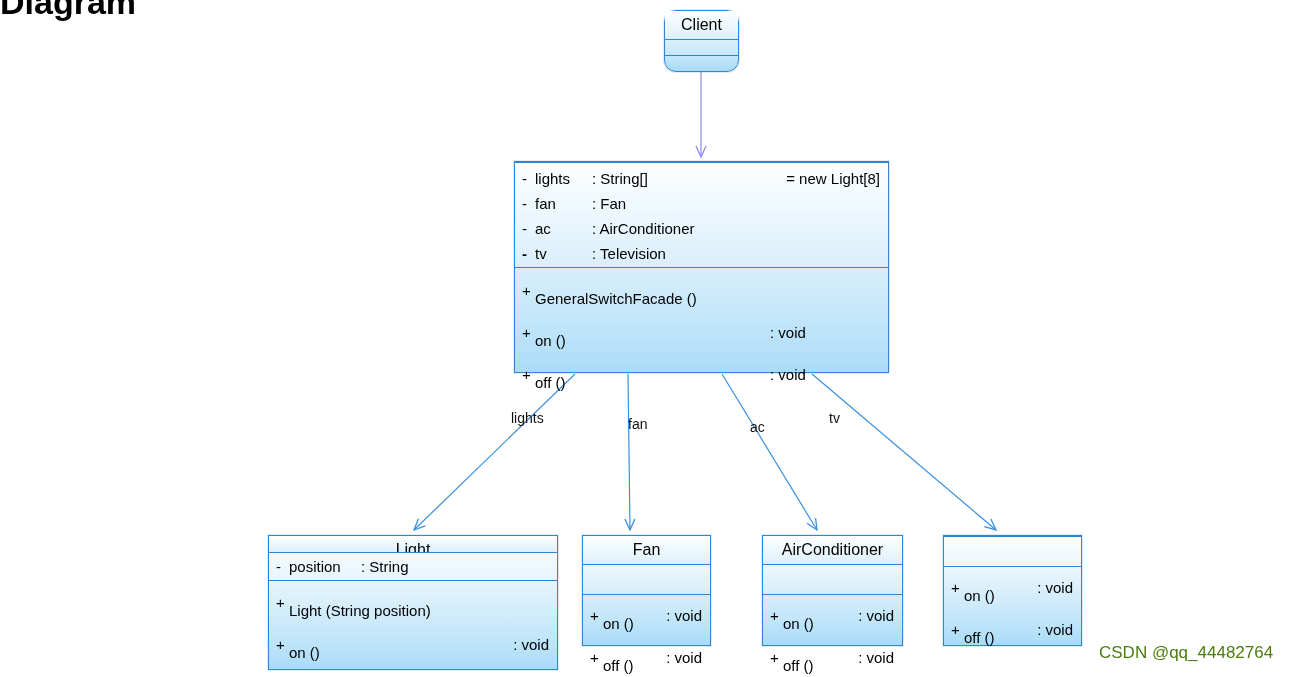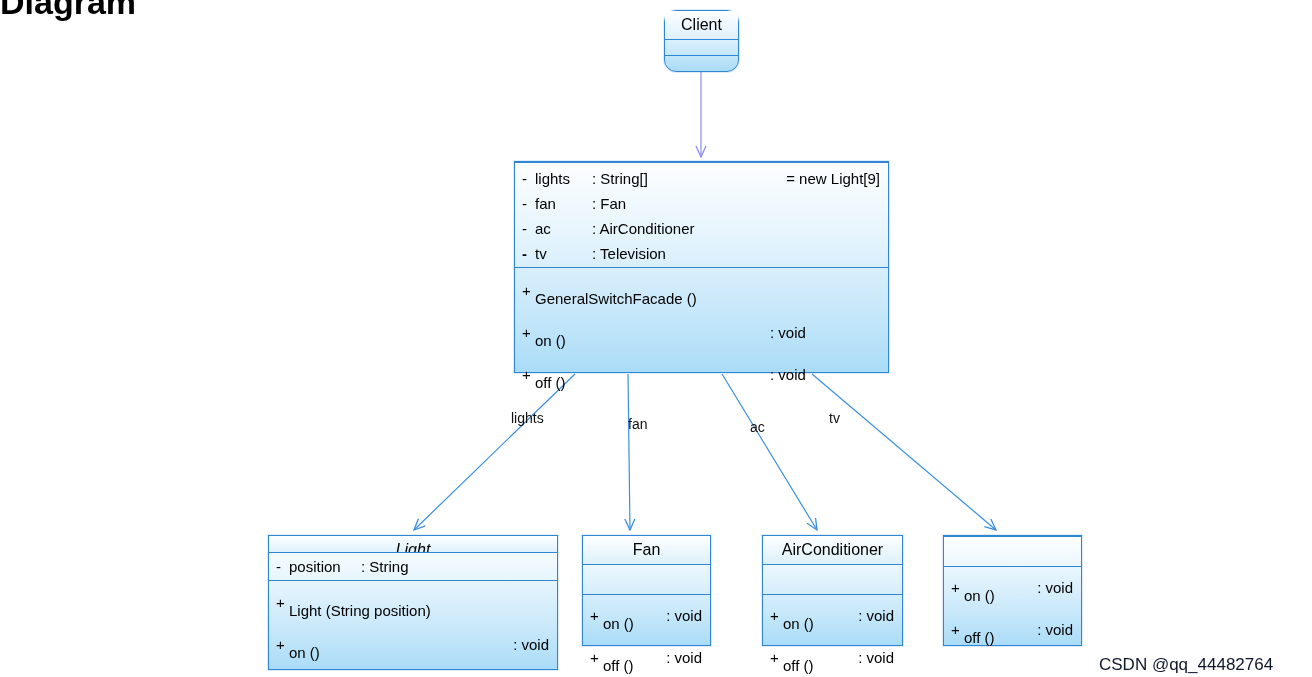--- a/index.html
+++ b/index.html
@@ -42,21 +42,21 @@
   .facade .aname { width:57px; }
   .facade .ret { margin-left:0; position:absolute; left:248px; }
 
   
   .lightbox .aname { width:72px; }
 
   
   .edge-label { position:absolute; font-size:14px; color:#111; white-space:nowrap; }
 
   
-  #watermark { position:absolute; left:1099px; top:643px; font-size:17px; color:#0f172a;margin-top:12px; }
+  #watermark { position:absolute; left:1099px; top:643px; font-size:17px; color:#4d7c0f; }
 
   svg#edges { position:absolute; left:0; top:0; width:1312px; height:677px; pointer-events:none; }
 </style>
 </head>
 <body>
 
 <div id="canvas">
 
   <div id="heading-clip">
     <span class="heading-text">Diagram</span>
@@ -88,21 +88,21 @@
     <div class="uml-compart" style="height:16px;"></div>
     <div class="uml-compart" style="height:15px;"></div>
   </div>
 
   <div class="uml-box facade" style="left:514px;top:161px;width:375px;height:212px;">
     <div class="uml-compart" style="height:105px;padding-top:3px;">
       <div class="row">
         <span class="vis">-</span>
         <span class="aname">lights</span>
         <span class="atype">: String[]</span>
-        <span class="ainit">= new Light[9]</span>
+        <span class="ainit">= new Light[8]</span>
       </div>
       <div class="row">
         <span class="vis">-</span>
         <span class="aname">fan</span>
         <span class="atype">: Fan</span>
       </div>
       <div class="row">
         <span class="vis">-</span>
         <span class="aname">ac</span>
         <span class="atype">: AirConditioner</span>
@@ -125,21 +125,21 @@
       </div>
       <div class="row mrow">
         <span class="vis">+</span>
         <span class="sig">off ()</span>
         <span class="ret">: void</span>
       </div>
     </div>
   </div>
 
   <div class="uml-box lightbox" style="left:268px;top:535px;width:290px;height:135px;">
-    <div class="uml-title" style="height:16px;line-height:27px;font-style:italic;">Light</div>
+    <div class="uml-title" style="height:16px;line-height:27px;">Light</div>
     <div class="uml-compart" style="height:28px;padding-top:1px;">
       <div class="row" style="line-height:26px;">
         <span class="vis">-</span>
         <span class="aname">position</span>
         <span class="atype">: String</span>
       </div>
     </div>
     <div class="uml-compart" style="height:75px;padding-top:1px;">
       <div class="row mrow">
         <span class="vis">+</span>

